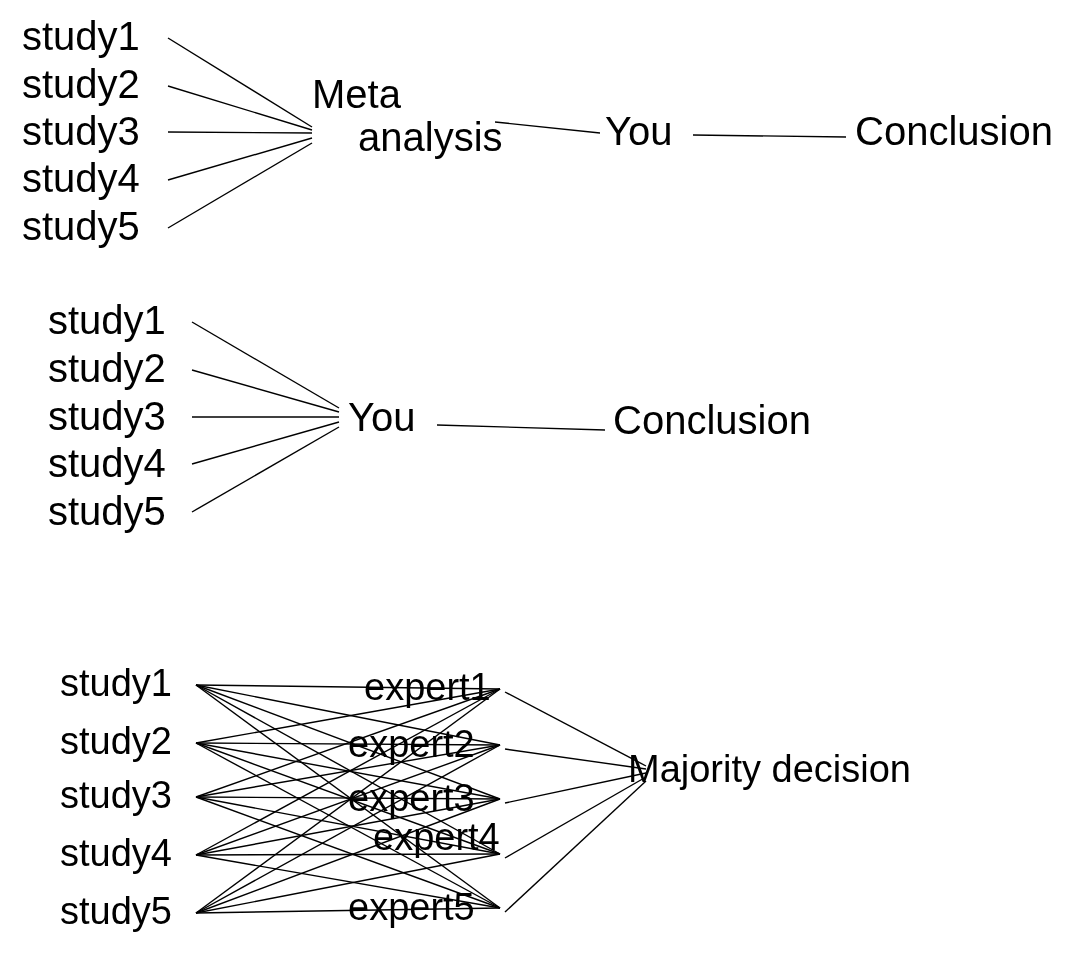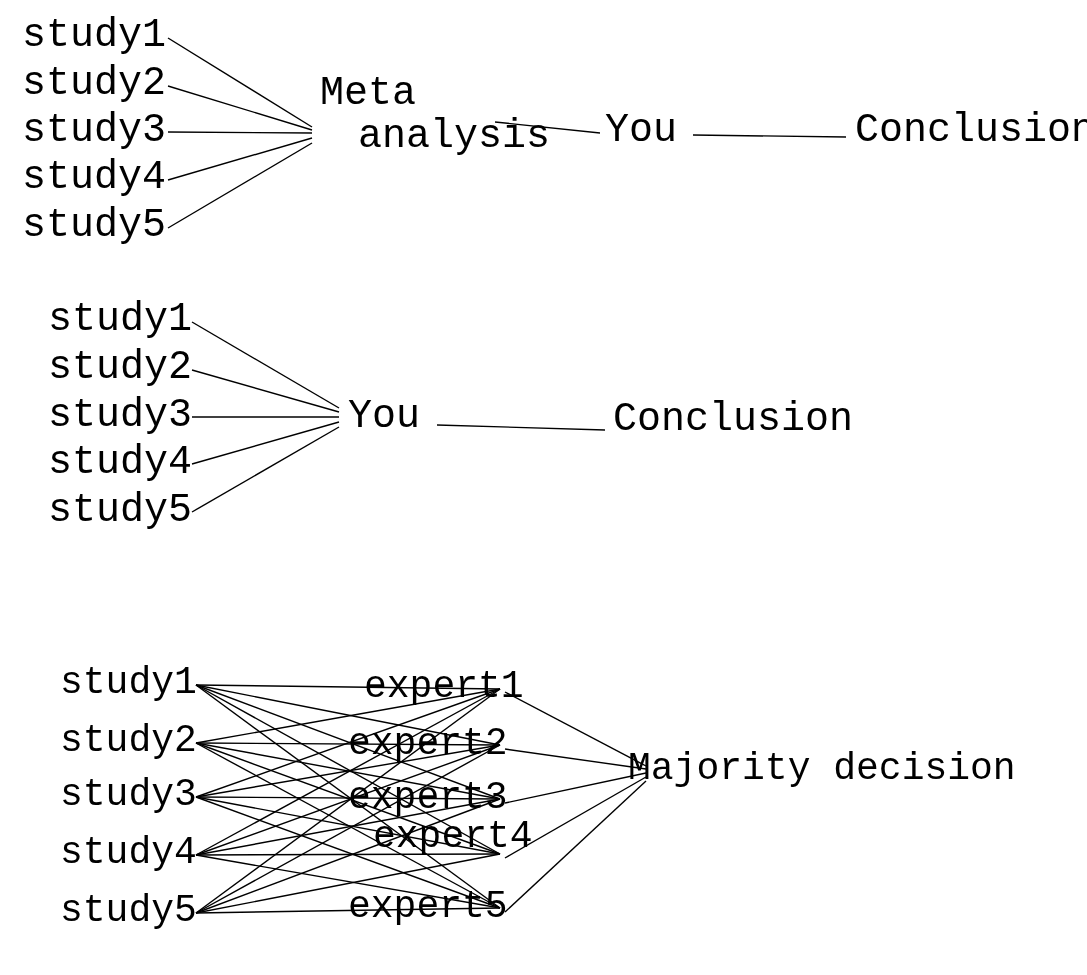--- a/index.html
+++ b/index.html
@@ -6,21 +6,21 @@
   html, body {
     margin: 0;
     padding: 0;
     background: #ffffff;
   }
   #canvas {
     position: relative;
     width: 1087px;
     height: 975px;
     background: #ffffff;
-    font-family: Liberation Mono, monospace;
+    font-family: Liberation Sans, sans-serif;
     overflow: hidden;
   }
   svg.edges {
     position: absolute;
     left: 0;
     top: 0;
     width: 1087px;
     height: 975px;
     pointer-events: none;
   }
@@ -106,21 +106,21 @@
     </g>
   </svg>
 
   <div>
     <div class="node-label lbl-40" style="left:22px; top:16px;">study1</div>
     <div class="node-label lbl-40" style="left:22px; top:64px;">study2</div>
     <div class="node-label lbl-40" style="left:22px; top:111px;">study3</div>
     <div class="node-label lbl-40" style="left:22px; top:158px;">study4</div>
     <div class="node-label lbl-40" style="left:22px; top:206px;">study5</div>
 
-    <div class="node-label lbl-40" style="left:320px; top:74px;">Meta</div>
+    <div class="node-label lbl-40" style="left:312px; top:74px;">Meta</div>
     <div class="node-label lbl-40" style="left:312px; top:117px;margin-left:46px;">analysis</div>
 
     <div class="node-label lbl-40" style="left:605px; top:111px;">You</div>
 
     <div class="node-label lbl-40" style="left:855px; top:111px;">Conclusion</div>
   </div>
 
   <div>
     <div class="node-label lbl-40" style="left:48px; top:300px;">study1</div>
     <div class="node-label lbl-40" style="left:48px; top:348px;">study2</div>

